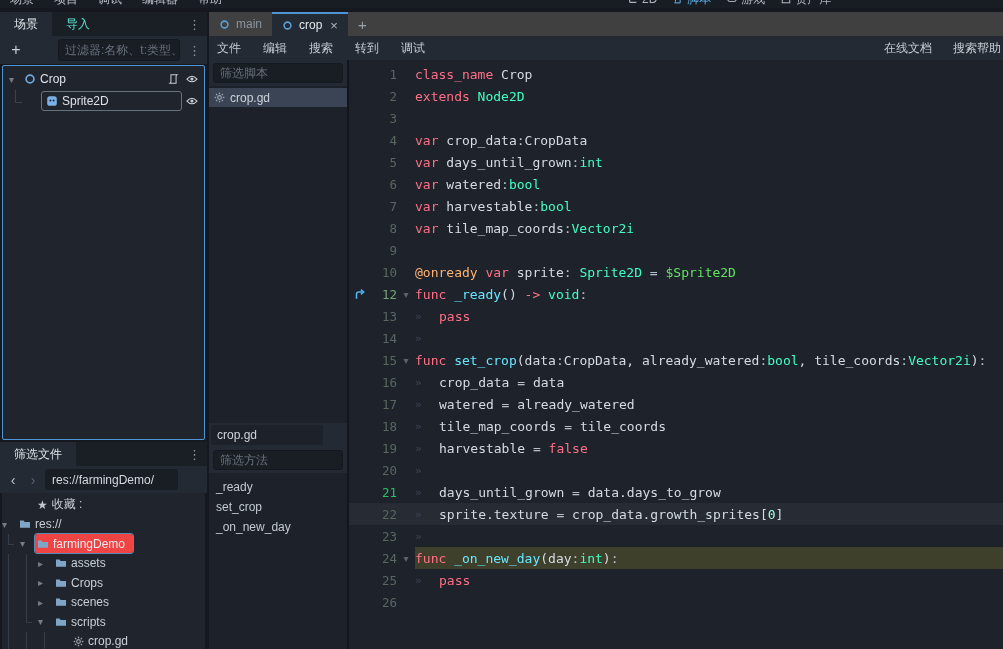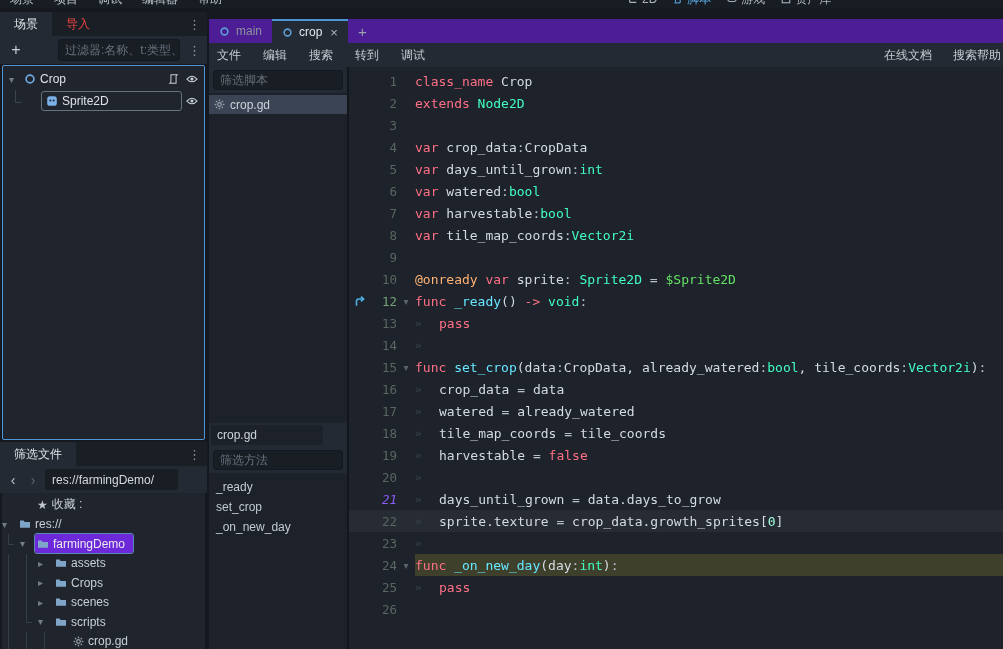--- a/index.html
+++ b/index.html
@@ -20,21 +20,21 @@
   .tb-item { display:flex; gap:4px; align-items:center; color:#aeb5bd; }
   .tb-item.active { color:#5db3f0; }
 
   
   .main { display:flex; height:641px; }
   .left-dock { width:207px; flex:0 0 207px; display:flex; flex-direction:column; padding-top:4px; background:#15191f; }
   .editor-col { flex:1; display:flex; flex-direction:column; padding-top:4px; min-width:0; margin-left:2px; }
 
   
   .dock-tabs { display:flex; height:24px; background:#1a1e25; align-items:stretch; position:relative; }
-  .dock-tab { padding:4px 14px; color:#ef4444; cursor:default; }
+  .dock-tab { padding:4px 14px; color:#5eead4; cursor:default; }
   .dock-tab.active { background:#242a33; color:#e0e4e9; }
   .strip-dots { margin-left:auto; align-self:center; padding:0 6px; color:#8b939d; font-size:13px; }
 
   
   .scene-toolbar { height:28px; background:#242a33; display:flex; align-items:center; gap:6px; padding:0 4px 0 6px; }
   .tool-btn { width:20px; height:20px; display:flex; align-items:center; justify-content:center; color:#c4cad2; border-radius:3px; }
   .plus-glyph { font-size:16px; line-height:1; color:#c8ced6; }
   .inputbox { display:flex; align-items:center; background:#191d24; border:1px solid #141820; border-radius:3px; height:22px; flex:1; min-width:0; padding:0 4px 0 6px; }
   .inputbox input { flex:1; min-width:0; background:transparent; border:none; outline:none; color:#cfd5dd; font-size:12px; font-family:inherit; }
   .inputbox input::placeholder { color:#68717c; }
@@ -53,31 +53,31 @@
 
   
   .fs-nav { height:27px; background:#242a33; display:flex; align-items:center; gap:4px; padding:0 5px; }
   .nav-arrow { width:16px; text-align:center; color:#c4cad2; font-size:14px; }
   .nav-arrow.dim { color:#5d6571; }
   .fs-path { flex:1; background:#191d24; border-radius:3px; height:21px; display:flex; align-items:center; padding:0 7px; color:#d3d9e0; }
   .fs-filter { height:27px; background:#242a33; display:flex; align-items:center; gap:5px; padding:0 5px; }
   .fs-tree { height:156px; background:#20252d; margin:0 2px; overflow:hidden; padding-top:2px; }
   .fs-row { display:flex; align-items:center; height:19.5px; gap:4px; padding-right:4px; position:relative; }
   .fs-row .glabel { color:#c9cfd7; }
-  .fs-row.selected-row .rowband { background:#6d28d9; outline:1px solid #5b87b4; }
+  .fs-row.selected-row .rowband { background:#ef4444; outline:1px solid #5b87b4; }
   .rowband { display:flex; align-items:center; gap:4px; height:19px; padding:0 8px 0 2px; border-radius:2px; }
   .guide { flex:0 0 14px; height:100%; position:relative; }
   .guide.line::before { content:""; position:absolute; left:6px; top:0; bottom:0; border-left:1px solid #353d48; }
   .guide.elbow::before { content:""; position:absolute; left:6px; top:0; height:50%; border-left:1px solid #353d48; }
   .guide.elbow::after { content:""; position:absolute; left:6px; top:50%; width:6px; border-top:1px solid #353d48; }
   .fs-chev { width:11px; color:#737d88; font-size:10px; flex:0 0 11px; }
   .star-glyph { color:#c2c8d0; font-size:12px; }
 
   
-  .tabstrip { height:24px; background:#4c1d95; display:flex; align-items:center;margin-top:7px; }
+  .tabstrip { height:24px; background:#404040; display:flex; align-items:center; }
   .s-tab { display:flex; align-items:center; gap:6px; height:24px; padding:0 10px; color:#8b939d; position:relative; }
   .s-tab.active { background:#242a33; color:#e3e7ec; border-top:2px solid #4f94d4; }
   .s-tab .closex { color:#aeb5bd; font-size:13px; margin-left:2px; }
   .tab-plus { color:#9aa2ac; font-size:15px; padding:0 10px; align-self:center; }
   .menurow { height:24px; background:#242a33; display:flex; align-items:center; padding:0 8px; gap:22px; overflow:hidden; }
   .menu-item { color:#c5cbd3; }
   .help-area { margin-left:auto; display:flex; gap:16px; align-items:flex-end; white-space:nowrap; margin-right:-6px; }
   .help-link { display:flex; gap:5px; align-items:center; color:#c7cdd5; }
 
   
@@ -462,21 +462,21 @@
                     <path d="M6.9 1.6 L9.6 4 L6.9 6.4" stroke="#4fb3e8" stroke-width="1.6"></path>
                   </svg></span></span><span class="cl-n" style="color: rgb(116, 165, 120);">12</span><span class="cl-f">▾</span><span class="cl-t"><span style="color: rgb(255, 112, 133);">func</span><span style="color: rgb(102, 230, 255);"> _ready</span><span style="color: rgb(213, 219, 227);">()</span><span style="color: rgb(255, 112, 133);"> -&gt; </span><span style="color: rgb(66, 255, 194);">void</span><span style="color: rgb(184, 192, 204);">:</span></span></div>
             <div class="cl"><span class="cl-m"></span><span class="cl-n" style="color: rgb(90, 103, 95);">13</span><span class="cl-f"></span><span class="cl-t"><span class="cl-ind">»</span><span style="color: rgb(255, 112, 133);">pass</span></span></div>
             <div class="cl"><span class="cl-m"></span><span class="cl-n" style="color: rgb(90, 103, 95);">14</span><span class="cl-f"></span><span class="cl-t"><span class="cl-ind">»</span></span></div>
             <div class="cl"><span class="cl-m"></span><span class="cl-n" style="color: rgb(90, 103, 95);">15</span><span class="cl-f">▾</span><span class="cl-t"><span style="color: rgb(255, 112, 133);">func</span><span style="color: rgb(102, 230, 255);"> set_crop</span><span style="color: rgb(213, 219, 227);">(data</span><span style="color: rgb(184, 192, 204);">:</span><span style="color: rgb(213, 219, 227);">CropData</span><span style="color: rgb(213, 219, 227);">, already_watered</span><span style="color: rgb(184, 192, 204);">:</span><span style="color: rgb(66, 255, 194);">bool</span><span style="color: rgb(213, 219, 227);">, tile_coords</span><span style="color: rgb(184, 192, 204);">:</span><span style="color: rgb(66, 255, 194);">Vector2i</span><span style="color: rgb(213, 219, 227);">)</span><span style="color: rgb(184, 192, 204);">:</span></span></div>
             <div class="cl"><span class="cl-m"></span><span class="cl-n" style="color: rgb(90, 103, 95);">16</span><span class="cl-f"></span><span class="cl-t"><span class="cl-ind">»</span><span style="color: rgb(213, 219, 227);">crop_data</span><span style="color: rgb(184, 192, 204);"> = </span><span style="color: rgb(213, 219, 227);">data</span></span></div>
             <div class="cl"><span class="cl-m"></span><span class="cl-n" style="color: rgb(90, 103, 95);">17</span><span class="cl-f"></span><span class="cl-t"><span class="cl-ind">»</span><span style="color: rgb(213, 219, 227);">watered</span><span style="color: rgb(184, 192, 204);"> = </span><span style="color: rgb(213, 219, 227);">already_watered</span></span></div>
             <div class="cl"><span class="cl-m"></span><span class="cl-n" style="color: rgb(90, 103, 95);">18</span><span class="cl-f"></span><span class="cl-t"><span class="cl-ind">»</span><span style="color: rgb(213, 219, 227);">tile_map_coords</span><span style="color: rgb(184, 192, 204);"> = </span><span style="color: rgb(213, 219, 227);">tile_coords</span></span></div>
             <div class="cl"><span class="cl-m"></span><span class="cl-n" style="color: rgb(90, 103, 95);">19</span><span class="cl-f"></span><span class="cl-t"><span class="cl-ind">»</span><span style="color: rgb(213, 219, 227);">harvestable</span><span style="color: rgb(184, 192, 204);"> = </span><span style="color: rgb(255, 112, 133);">false</span></span></div>
             <div class="cl"><span class="cl-m"></span><span class="cl-n" style="color: rgb(90, 103, 95);">20</span><span class="cl-f"></span><span class="cl-t"><span class="cl-ind">»</span></span></div>
-            <div class="cl"><span class="cl-m"></span><span class="cl-n" style="color: #8b5cf6; font-style: italic;">21</span><span class="cl-f"></span><span class="cl-t"><span class="cl-ind">»</span><span style="color: rgb(213, 219, 227);">days_until_grown</span><span style="color: rgb(184, 192, 204);"> = </span><span style="color: rgb(213, 219, 227);">data.days_to_grow</span></span></div>
+            <div class="cl"><span class="cl-m"></span><span class="cl-n" style="color: #22c55e;">21</span><span class="cl-f"></span><span class="cl-t"><span class="cl-ind">»</span><span style="color: rgb(213, 219, 227);">days_until_grown</span><span style="color: rgb(184, 192, 204);"> = </span><span style="color: rgb(213, 219, 227);">data.days_to_grow</span></span></div>
             <div class="cl current"><span class="cl-m"></span><span class="cl-n" style="color: rgb(90, 103, 95);">22</span><span class="cl-f"></span><span class="cl-t"><span class="cl-ind">»</span><span style="color: rgb(213, 219, 227);">sprite.texture</span><span style="color: rgb(184, 192, 204);"> = </span><span style="color: rgb(213, 219, 227);">crop_data.growth_sprites[</span><span style="color: rgb(161, 255, 224);">0</span><span style="color: rgb(213, 219, 227);">]</span></span></div>
             <div class="cl"><span class="cl-m"></span><span class="cl-n" style="color: rgb(90, 103, 95);">23</span><span class="cl-f"></span><span class="cl-t"><span class="cl-ind">»</span></span></div>
             <div class="cl"><span class="cl-m"></span><span class="cl-n" style="color: rgb(90, 103, 95);">24</span><span class="cl-f">▾</span><span class="cl-t" style="background: rgb(62, 64, 43);"><span style="color: rgb(255, 112, 133);">func</span><span style="color: rgb(102, 230, 255);"> _on_new_day</span><span style="color: rgb(213, 219, 227);">(day</span><span style="color: rgb(184, 192, 204);">:</span><span style="color: rgb(66, 255, 194);">int</span><span style="color: rgb(213, 219, 227);">)</span><span style="color: rgb(184, 192, 204);">:</span></span></div>
             <div class="cl"><span class="cl-m"></span><span class="cl-n" style="color: rgb(90, 103, 95);">25</span><span class="cl-f"></span><span class="cl-t"><span class="cl-ind">»</span><span style="color: rgb(255, 112, 133);">pass</span></span></div>
             <div class="cl"><span class="cl-m"></span><span class="cl-n" style="color: rgb(90, 103, 95);">26</span><span class="cl-f"></span><span class="cl-t"></span></div>
           </div>
       </div>
     </div>
   </div>
 </div>

